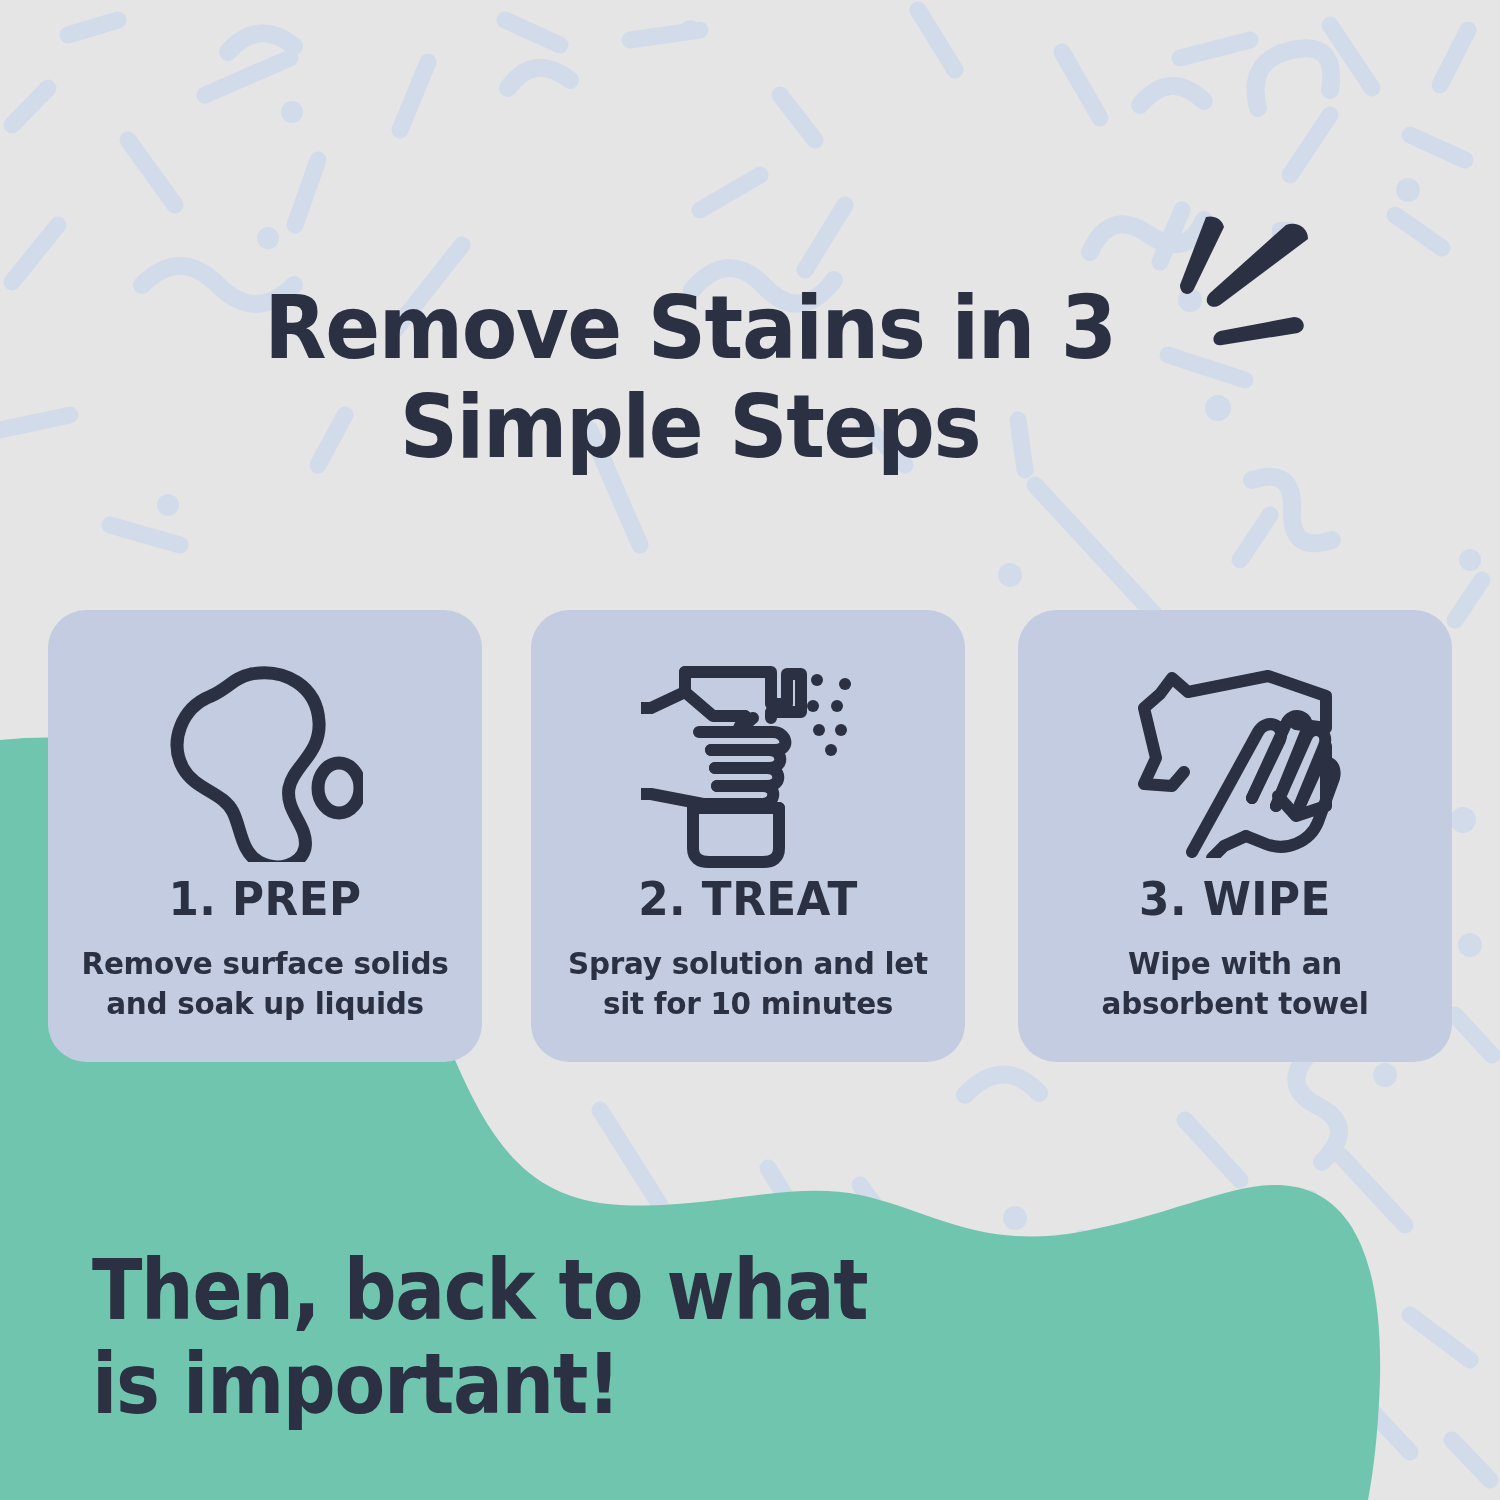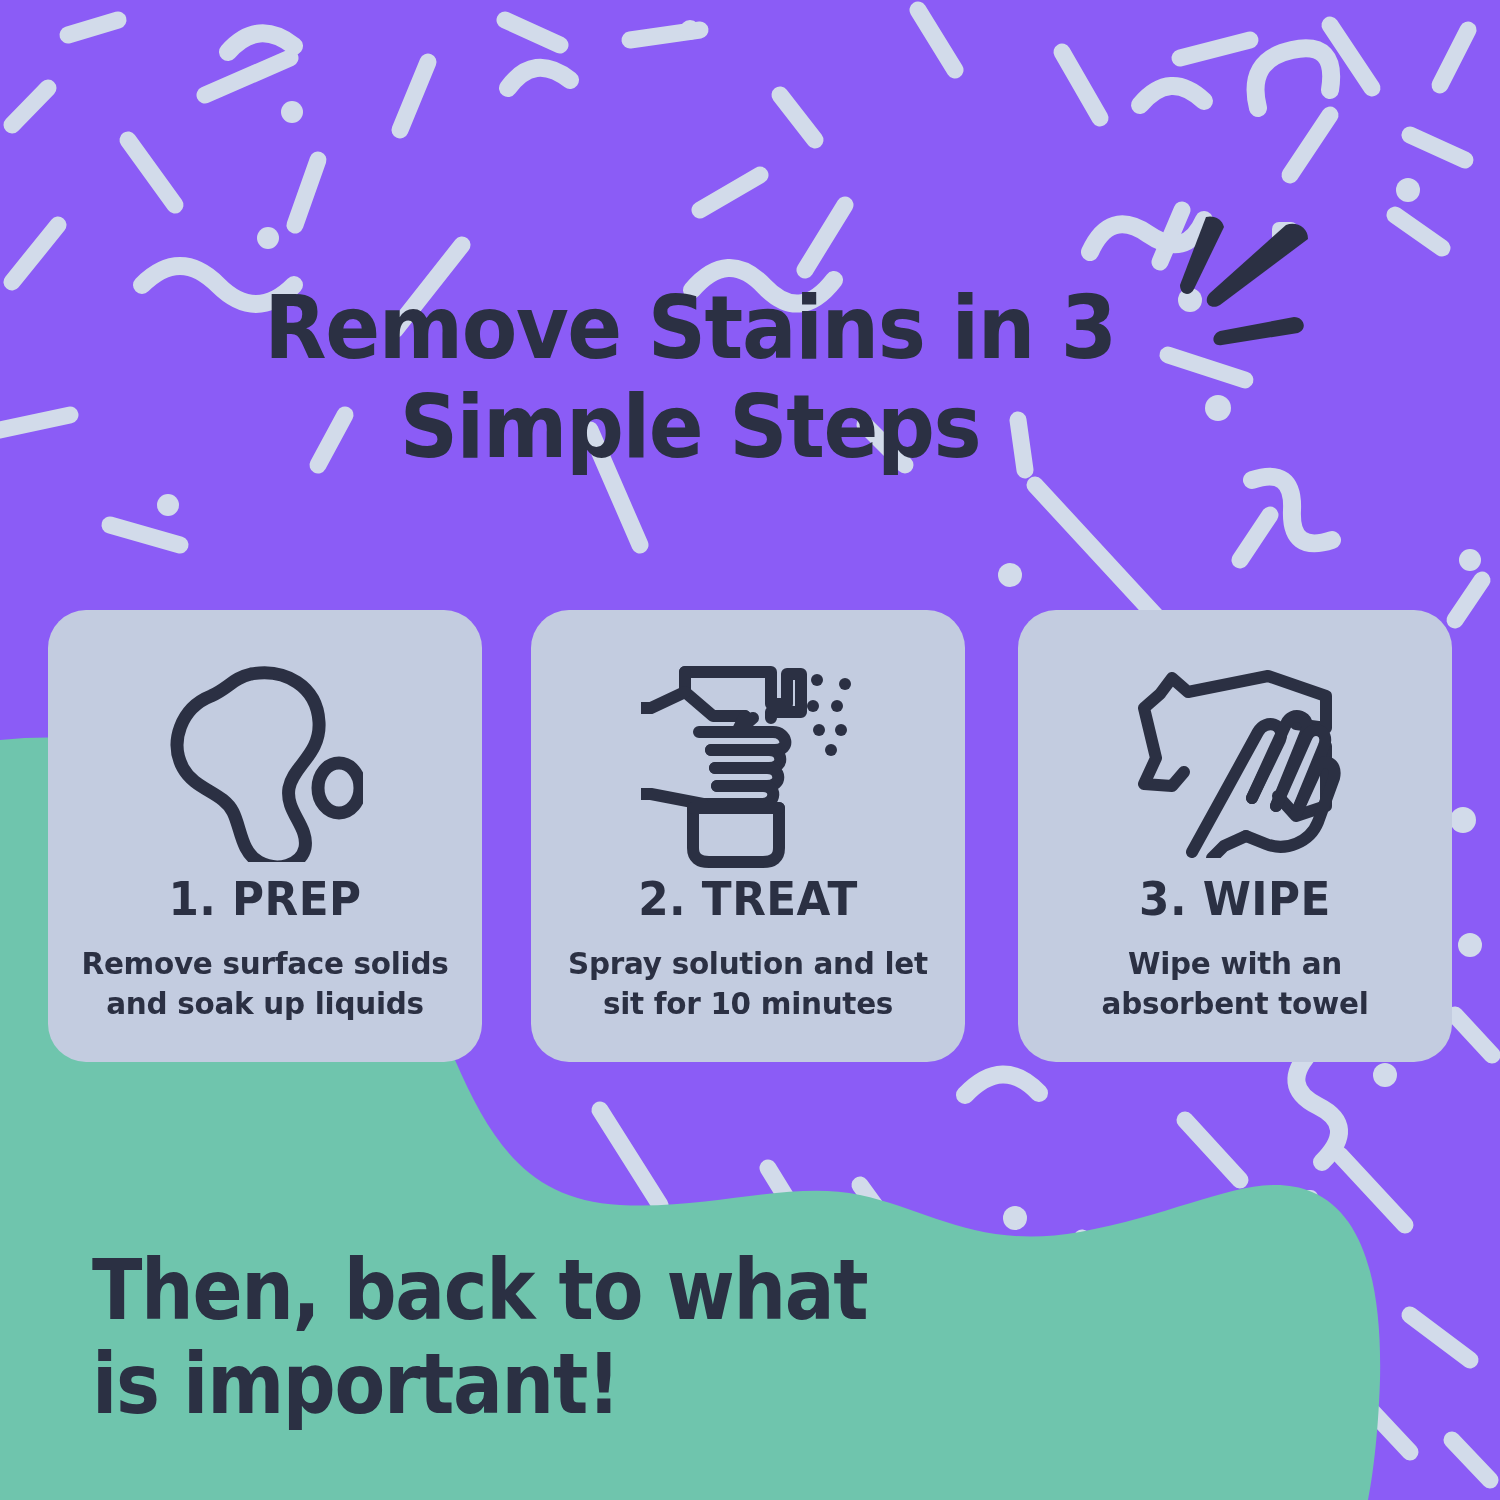--- a/index.html
+++ b/index.html
@@ -5,21 +5,21 @@
   html, body {
     margin: 0;
     padding: 0;
     background: #ffffff;
   }
   #poster {
     position: relative;
     width: 1500px;
     height: 1500px;
     overflow: hidden;
-    background: #8b5cf6;
+    background: #e5e5e5;
     font-family: "Liberation Sans", sans-serif;
     -webkit-font-smoothing: antialiased;
   }
 
   
   .layer {
     position: absolute;
     inset: 0;
     width: 1500px;
     height: 1500px;

